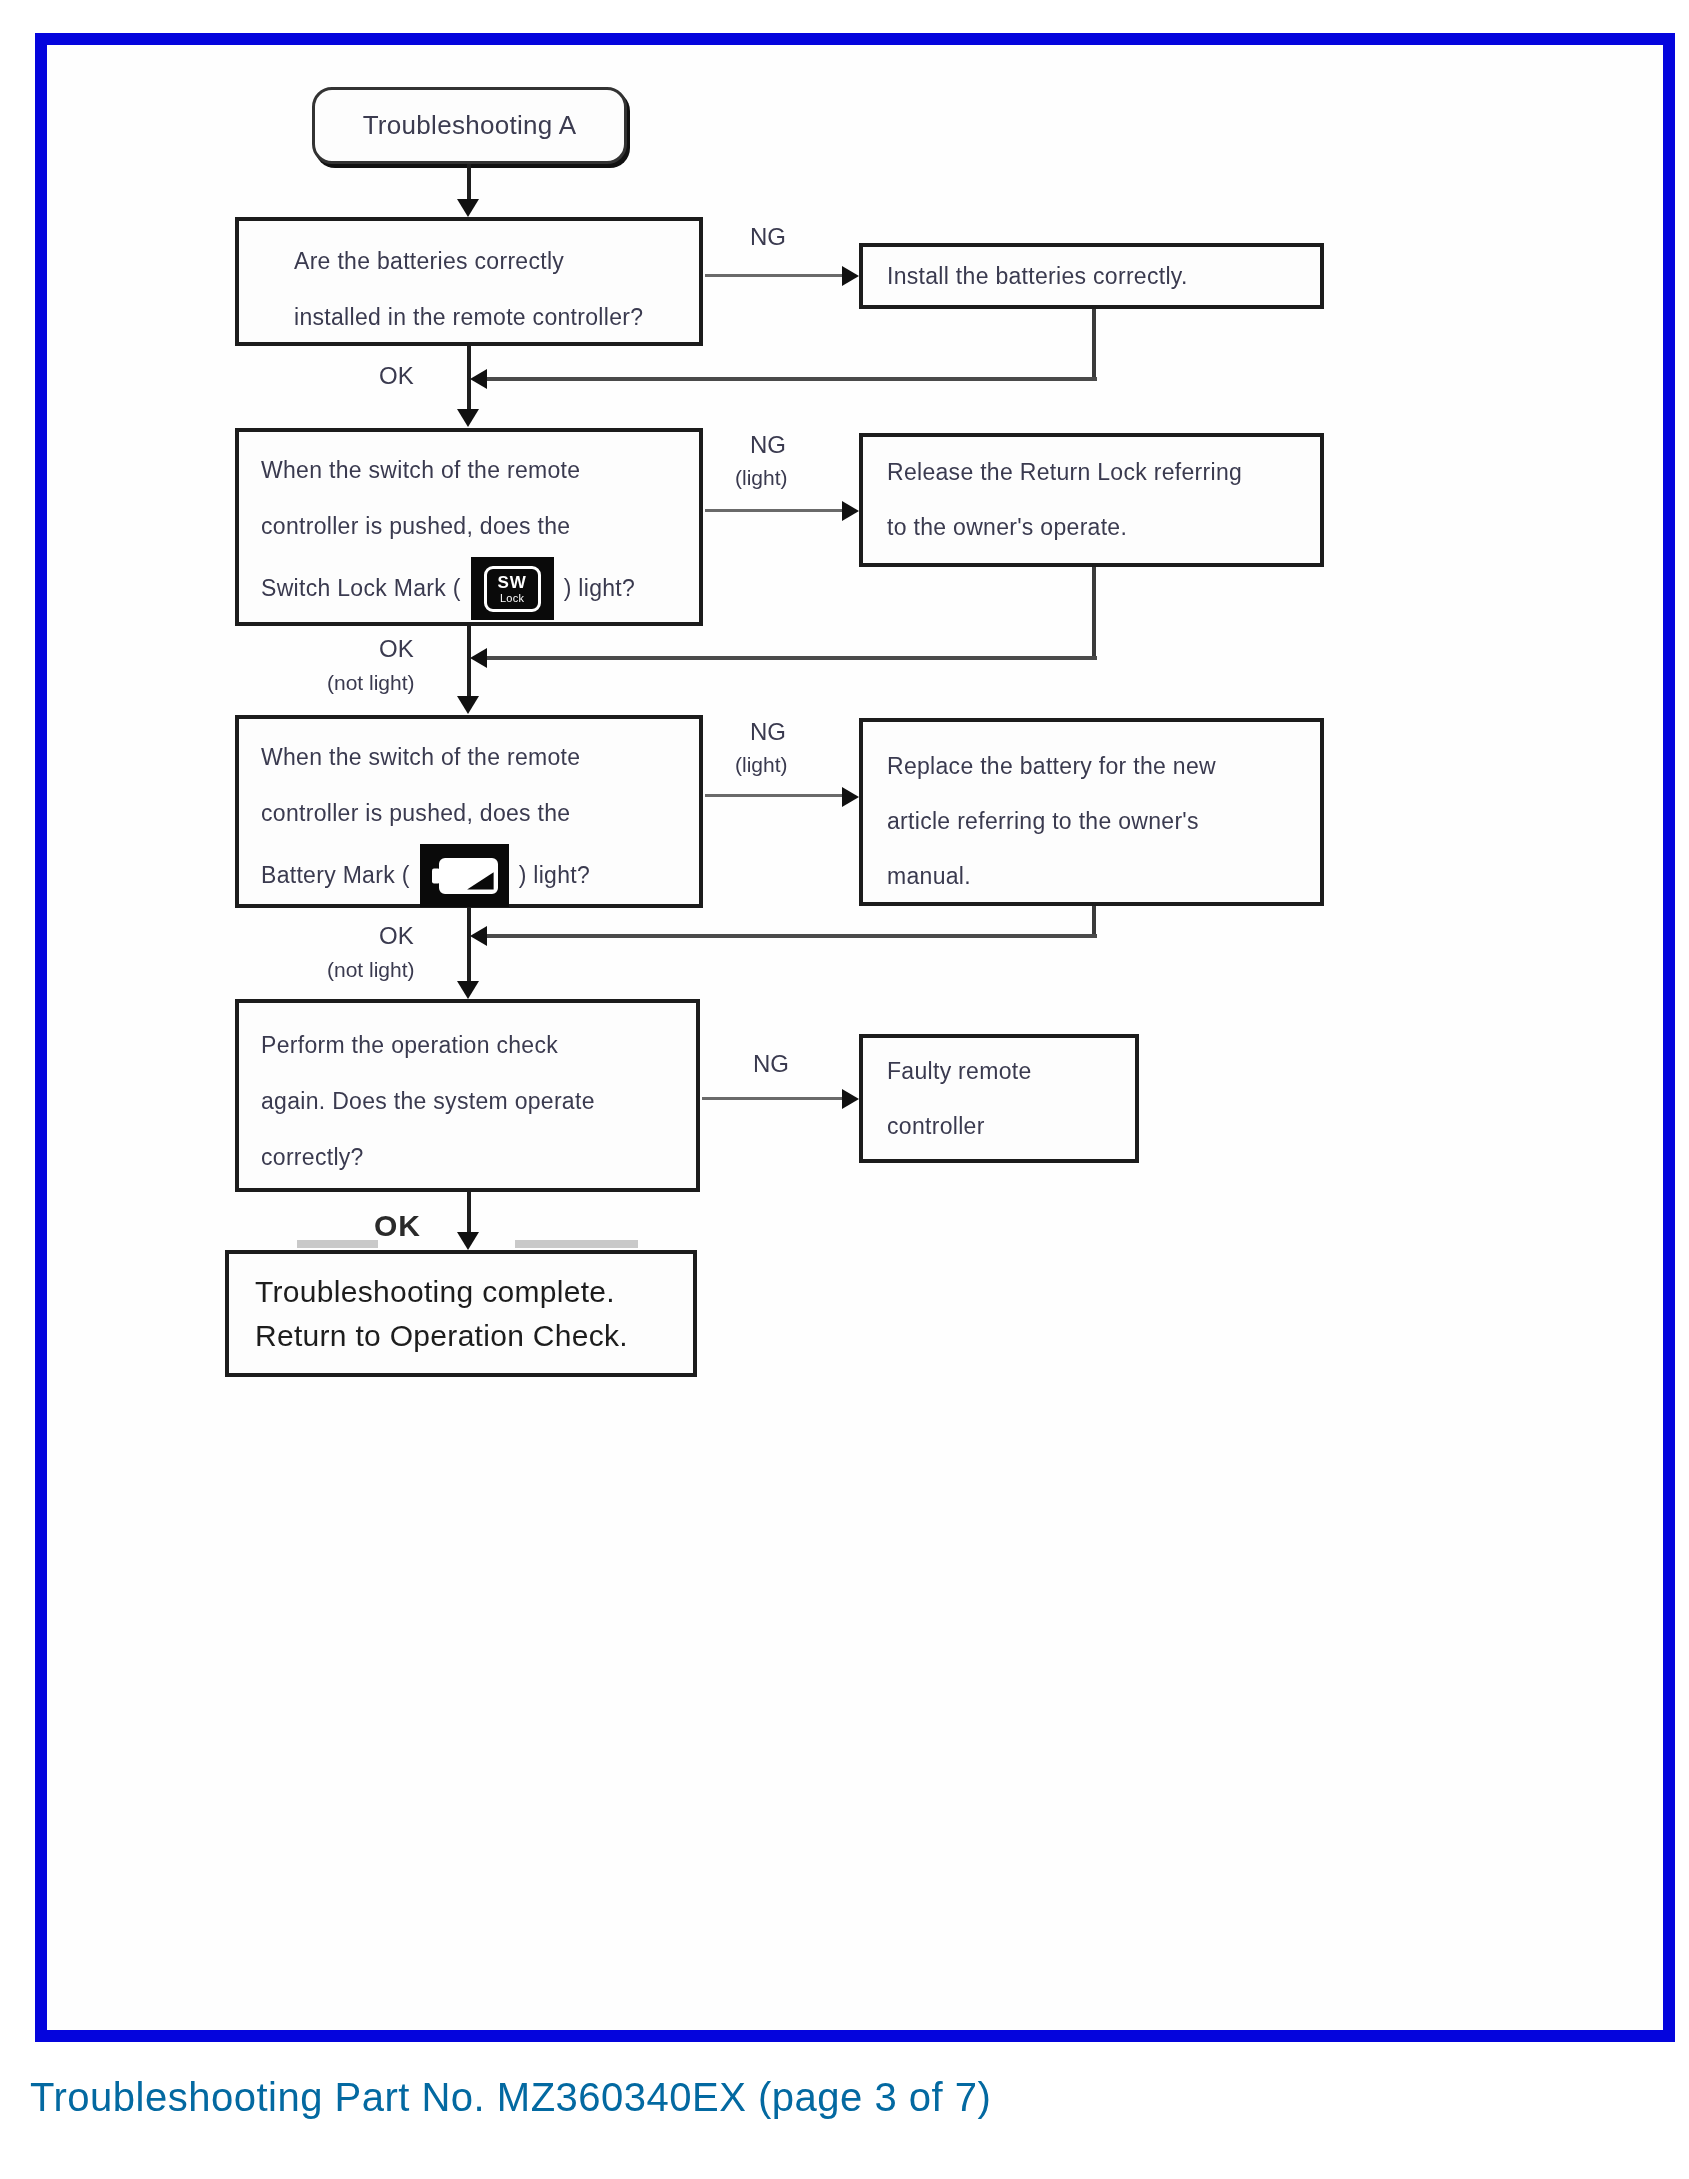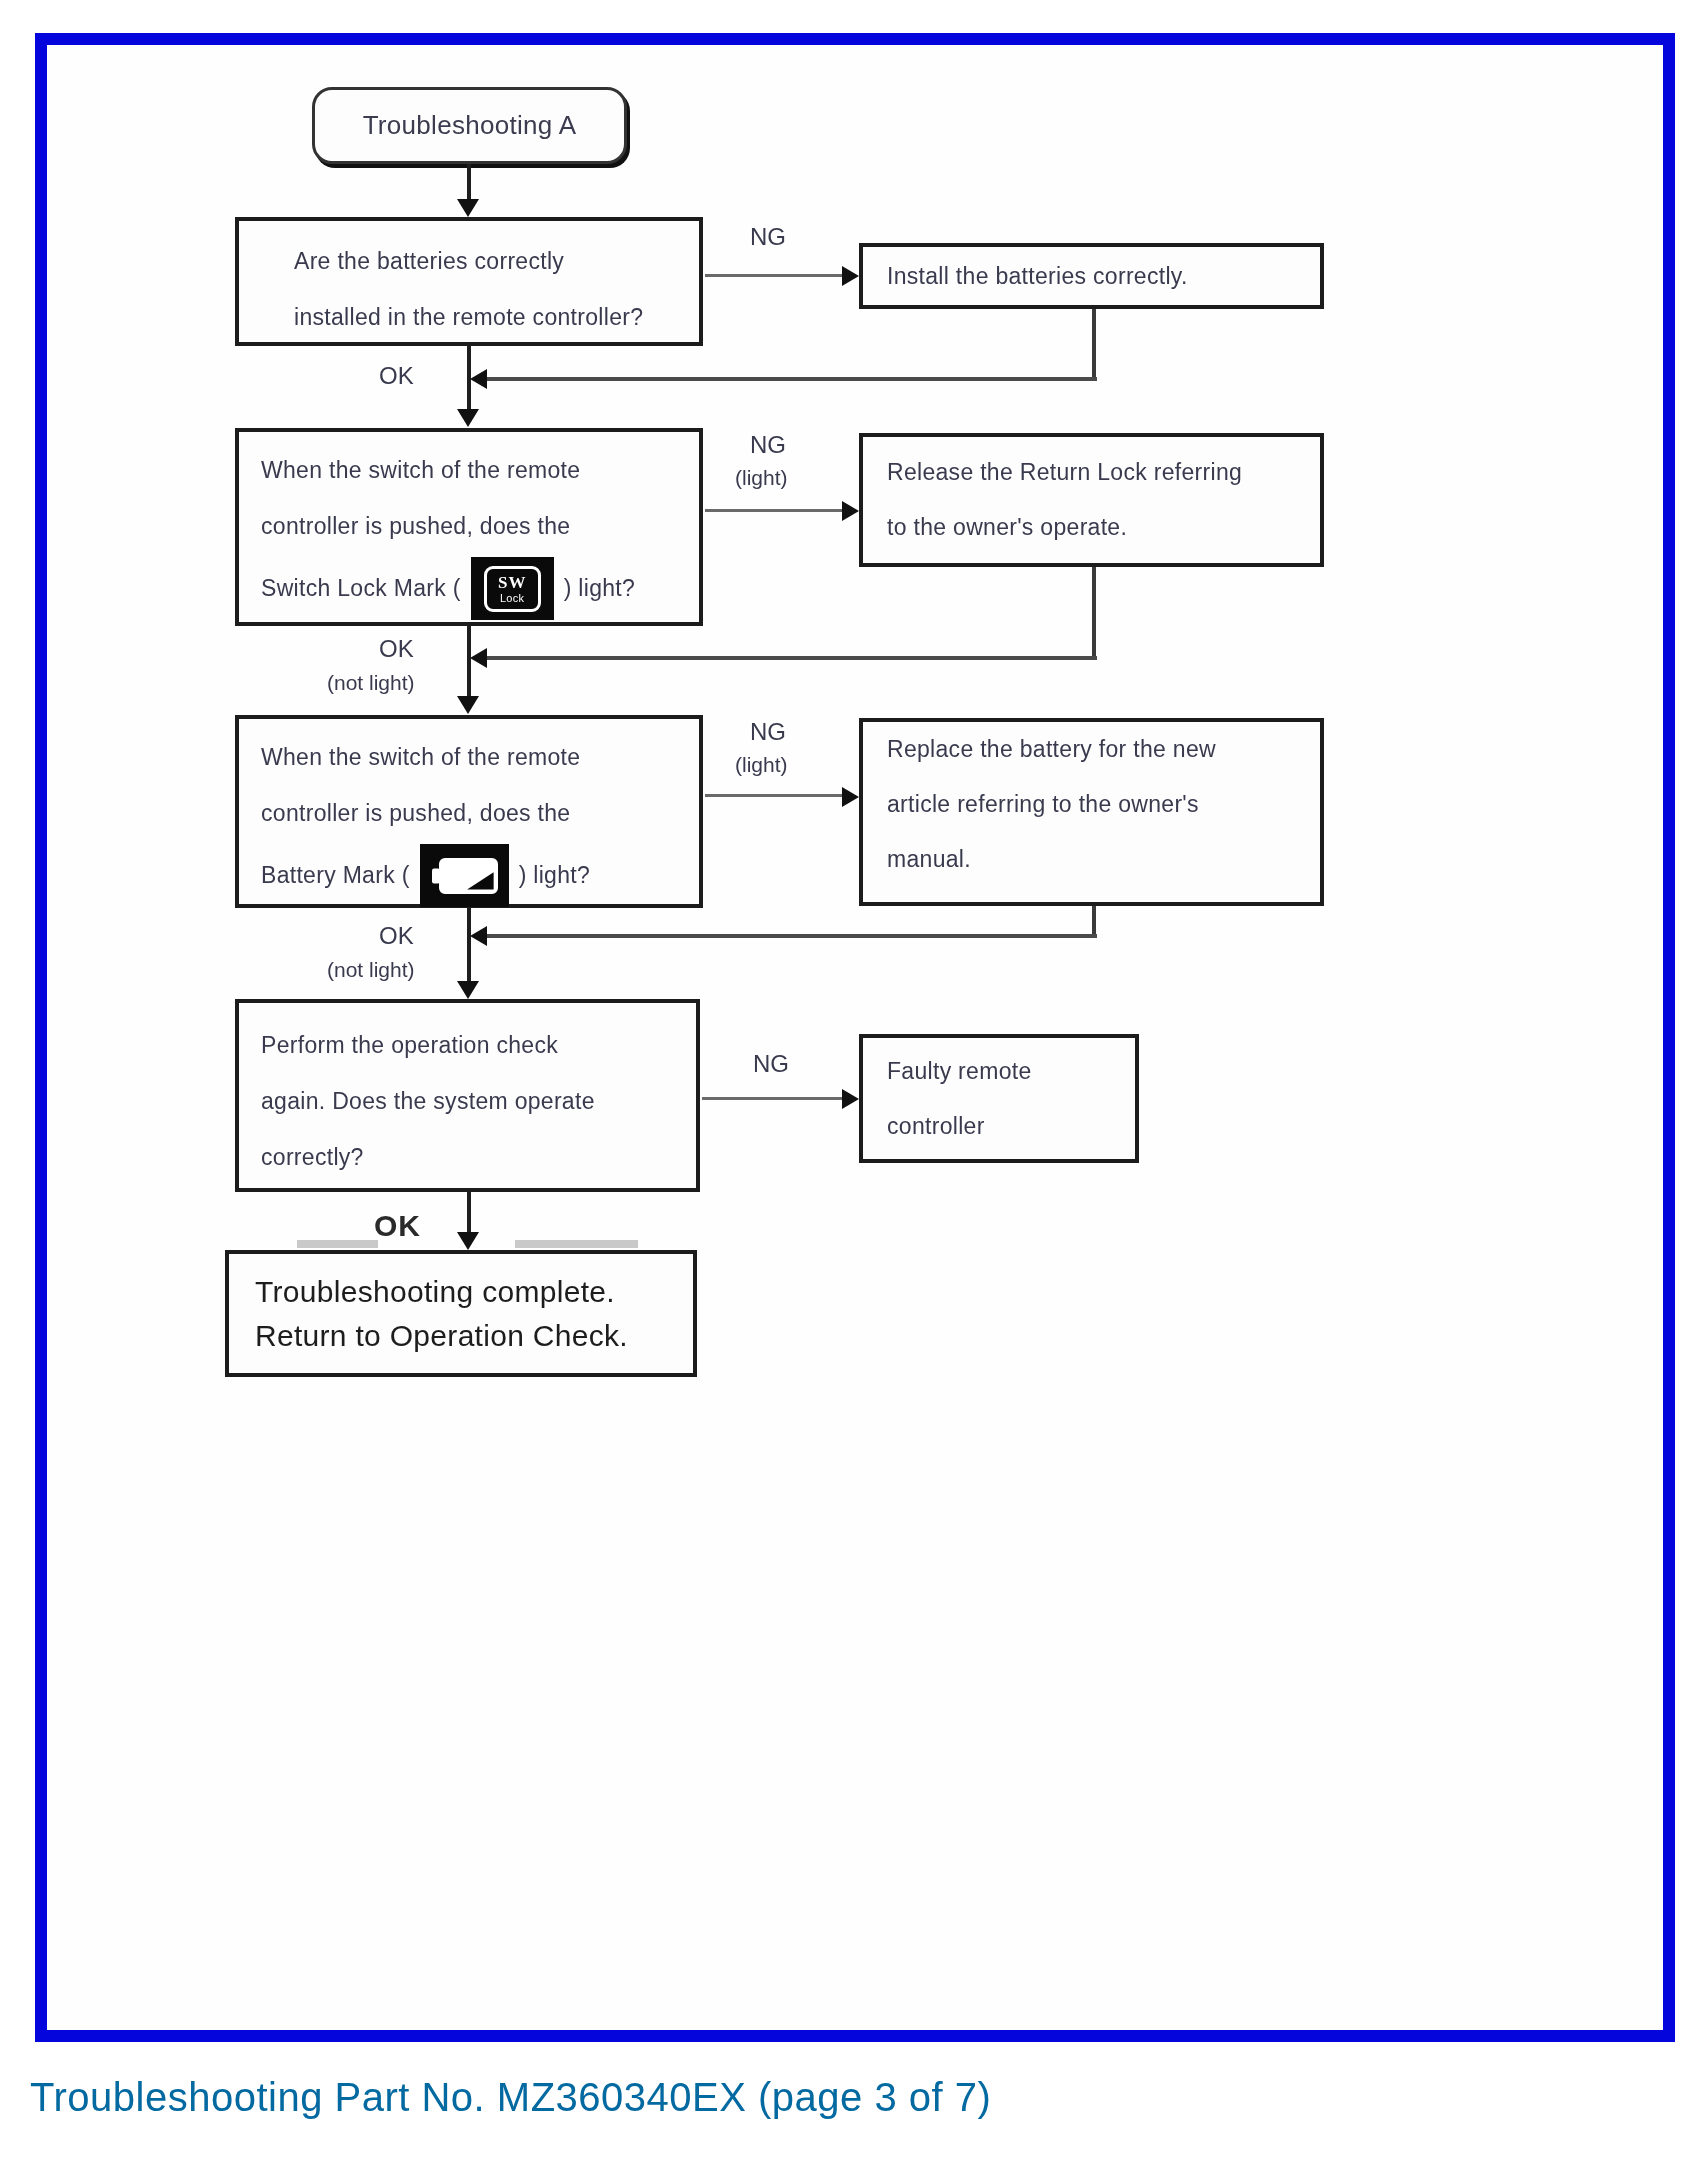--- a/index.html
+++ b/index.html
@@ -37,21 +37,21 @@
     border-left:17px solid #111;}
   .arr-left{position:absolute;width:0;height:0;
     border-top:10px solid transparent;border-bottom:10px solid transparent;
     border-right:17px solid #111;}
   .icon-black{display:inline-flex;align-items:center;justify-content:center;
     background:#0a0a0a;margin:0 10px;flex:none;}
   .swlock{width:83px;height:63px;}
   .swlock .badge{width:57px;height:46px;border:3px solid #fff;border-radius:9px;
     box-sizing:border-box;display:flex;flex-direction:column;align-items:center;
     justify-content:center;color:#fff;line-height:1;}
-  .swlock .t1{font-size:17px;font-weight:bold;letter-spacing:1px;font-family:Liberation Serif, serif;}
+  .swlock .t1{font-size:17px;font-weight:bold;letter-spacing:1px;}
   .swlock .t2{font-size:11px;margin-top:2px;}
   .battery{width:89px;height:63px;position:relative;}
   .bat-body{width:51px;height:28px;border:4px solid #fff;border-radius:6px;
     position:relative;background:#fff;margin-left:8px;}
   .bat-nub{position:absolute;left:-11px;top:50%;transform:translateY(-50%);
     width:8px;height:15px;background:#fff;border-radius:2px;}
   .bat-cut{position:absolute;right:0;bottom:0;width:100%;height:100%;
     background:#0a0a0a;clip-path:polygon(100% 100%, 48% 100%, 100% 38%);}
   .artifact{position:absolute;height:8px;background:#c9c9c9;}
   #caption{
@@ -143,21 +143,21 @@
         </span>
         <span>) light?</span>
       </div>
     </div>
 
     <div class="lbl" style="left:703px;top:673px;">NG</div>
     <div class="sublbl" style="left:688px;top:708px;">(light)</div>
     <div class="hline" style="left:658px;top:749px;width:139px;"></div>
     <div class="arr-right" style="left:795px;top:742px;"></div>
 
-    <div class="node" style="left:812px;top:673px;width:465px;height:188px;padding-top:0;">
+    <div class="node" style="left:812px;top:673px;width:465px;height:188px;padding-top:17px;">
       <div class="aline">Replace the battery for the new</div>
       <div class="aline">article referring to the owner's</div>
       <div class="aline">manual.</div>
     </div>
 
     <div class="retv" style="left:1045px;top:861px;height:30px;"></div>
     <div class="reth" style="left:439px;top:889px;width:611px;"></div>
     <div class="arr-left" style="left:423px;top:881px;"></div>
     <div class="lbl" style="left:332px;top:877px;">OK</div>
     <div class="sublbl" style="left:280px;top:913px;">(not light)</div>

